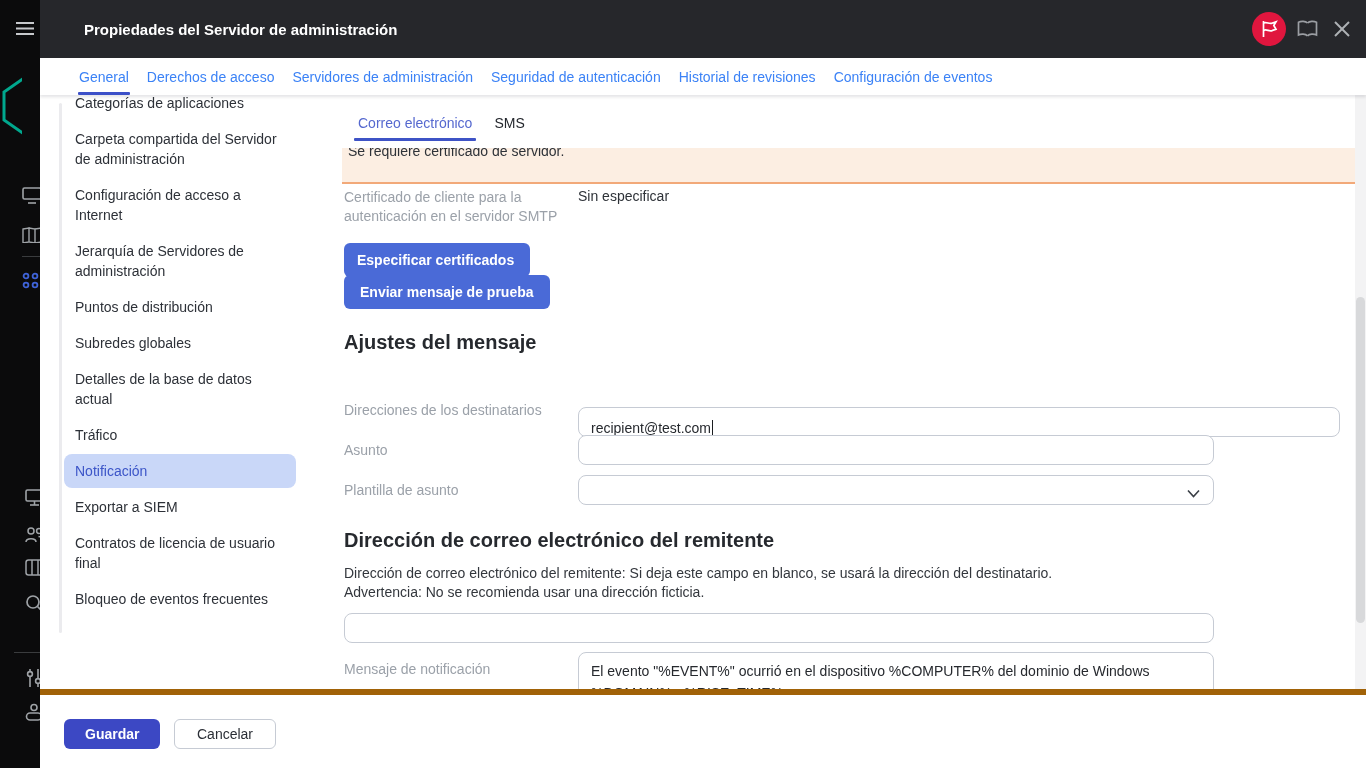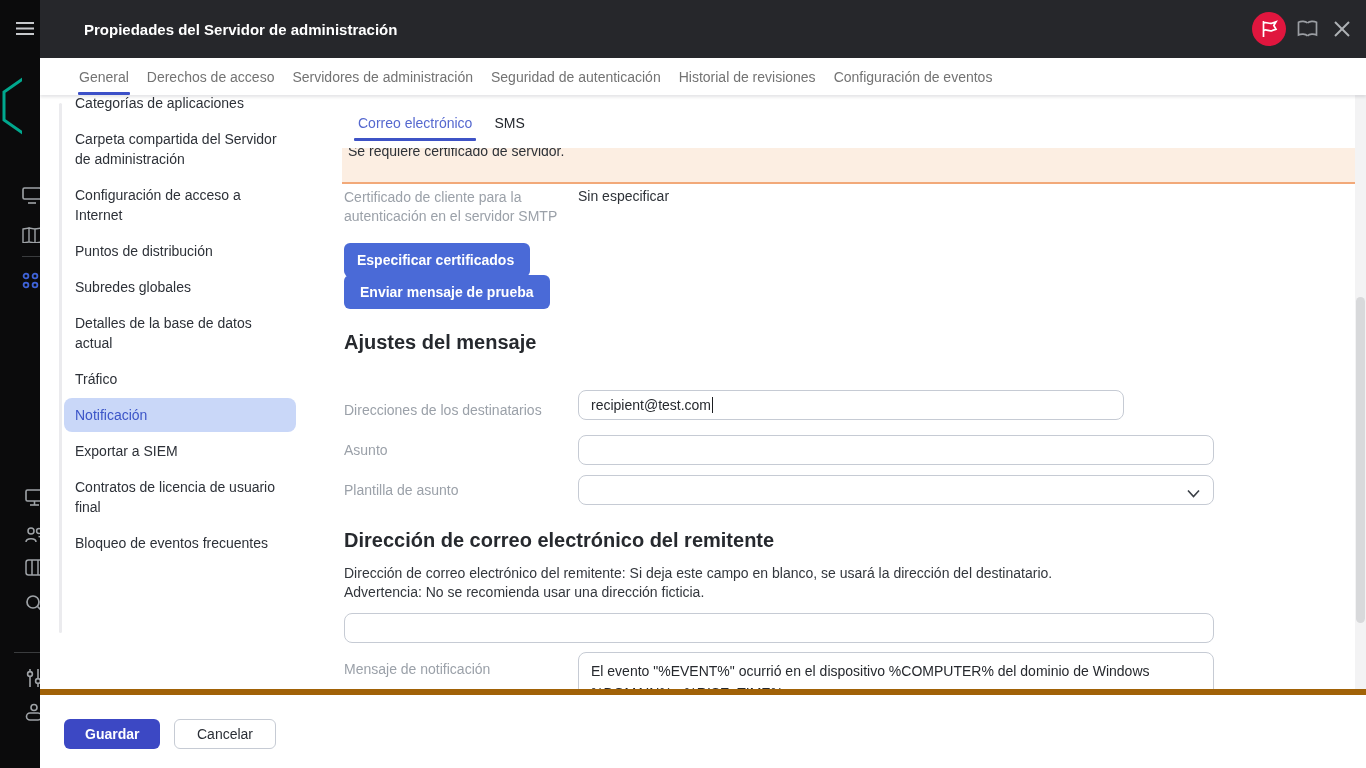--- a/index.html
+++ b/index.html
@@ -18,21 +18,21 @@
   .titlebar .title { position:absolute; left:44px; top:21px; color:#fff; font-size:15px; font-weight:600; }
   .flag-badge { position:absolute; right:80px; top:12px; width:34px; height:34px; border-radius:50%; background:#e0163e;
     display:flex; align-items:center; justify-content:center; cursor:pointer; }
   .tb-icon { position:absolute; top:20px; cursor:pointer; }
   .tb-icon.docs { right:48px; }
   .tb-icon.close { right:15px; }
 
   
   .tabbar { position:absolute; left:40px; top:58px; right:0; height:37px; background:#fff;
     box-shadow:0 2px 3px rgba(25,28,45,.12); z-index:10; display:flex; align-items:center; padding-left:38px; gap:16px; }
-  .tab { position:relative; height:37px; display:flex; align-items:center; padding:0 1px; color:#737373; cursor:pointer; white-space:nowrap; }
+  .tab { position:relative; height:37px; display:flex; align-items:center; padding:0 1px; color:#3b82f6; cursor:pointer; white-space:nowrap; }
   .tab.active::after { content:""; position:absolute; left:0; right:0; bottom:0; height:3px; background:#3c50c8; border-radius:1px; }
 
   
   .content { position:absolute; left:40px; top:95px; right:0; height:594px; background:#fff; overflow:hidden; }
 
   .nav-scrollhint { position:absolute; left:19px; top:8px; width:3px; height:530px; background:#ebebee; border-radius:2px; }
   .nav { position:absolute; left:24px; top:0; width:232px; }
   .nav-item { padding:7px 11px; margin-bottom:2px; line-height:20px; color:#2d3138; border-radius:8px; cursor:pointer; }
   .nav-item:first-child { margin-top:-9px; }
   .nav-item.selected { background:#c9d7f8; color:#3c55c8; }
@@ -209,20 +209,21 @@
   <div class="tab">Configuración de eventos</div>
 </div>
 
 <div class="content">
   <div class="nav-scrollhint"></div>
 
   <div class="nav">
     <div class="nav-item">Categorías de aplicaciones</div>
     <div class="nav-item">Carpeta compartida del Servidor de administración</div>
     <div class="nav-item">Configuración de acceso a Internet</div>
+    <div class="nav-item">Jerarquía de Servidores de administración</div>
     <div class="nav-item">Puntos de distribución</div>
     <div class="nav-item">Subredes globales</div>
     <div class="nav-item">Detalles de la base de datos actual</div>
     <div class="nav-item">Tráfico</div>
     <div class="nav-item selected">Notificación</div>
     <div class="nav-item">Exportar a SIEM</div>
     <div class="nav-item">Contratos de licencia de usuario final</div>
     <div class="nav-item">Bloqueo de eventos frecuentes</div>
   </div>
 
@@ -238,21 +239,21 @@
 
     <div class="field-label" style="left:0; top:93px; width:230px;">Certificado de cliente para la autenticación en el servidor SMTP</div>
     <div class="static-value" style="left:234px; top:93px;">Sin especificar</div>
 
     <button class="btn-blue" style="left:0; top:148px;padding-left:13px;">Especificar certificados</button>
     <button class="btn-blue" style="left:0; top:180px;">Enviar mensaje de prueba</button>
 
     <div class="section-h" style="left:0; top:236px;">Ajustes del mensaje</div>
 
     <div class="field-label" style="left:0; top:306px;">Direcciones de los destinatarios</div>
-    <div class="tfield" style="left:234px; top:295px; width:546px;">
+    <div class="tfield" style="left:234px; top:312px; width:762px;align-items:flex-end;">
       <span>recipient@test.com</span>
       <span class="caret"></span>
     </div>
 
     <div class="field-label" style="left:0; top:346px;">Asunto</div>
     <div class="tfield" style="left:234px; top:340px; width:636px;">
       <span></span>
     </div>
 
     <div class="field-label" style="left:0; top:386px;">Plantilla de asunto</div>

